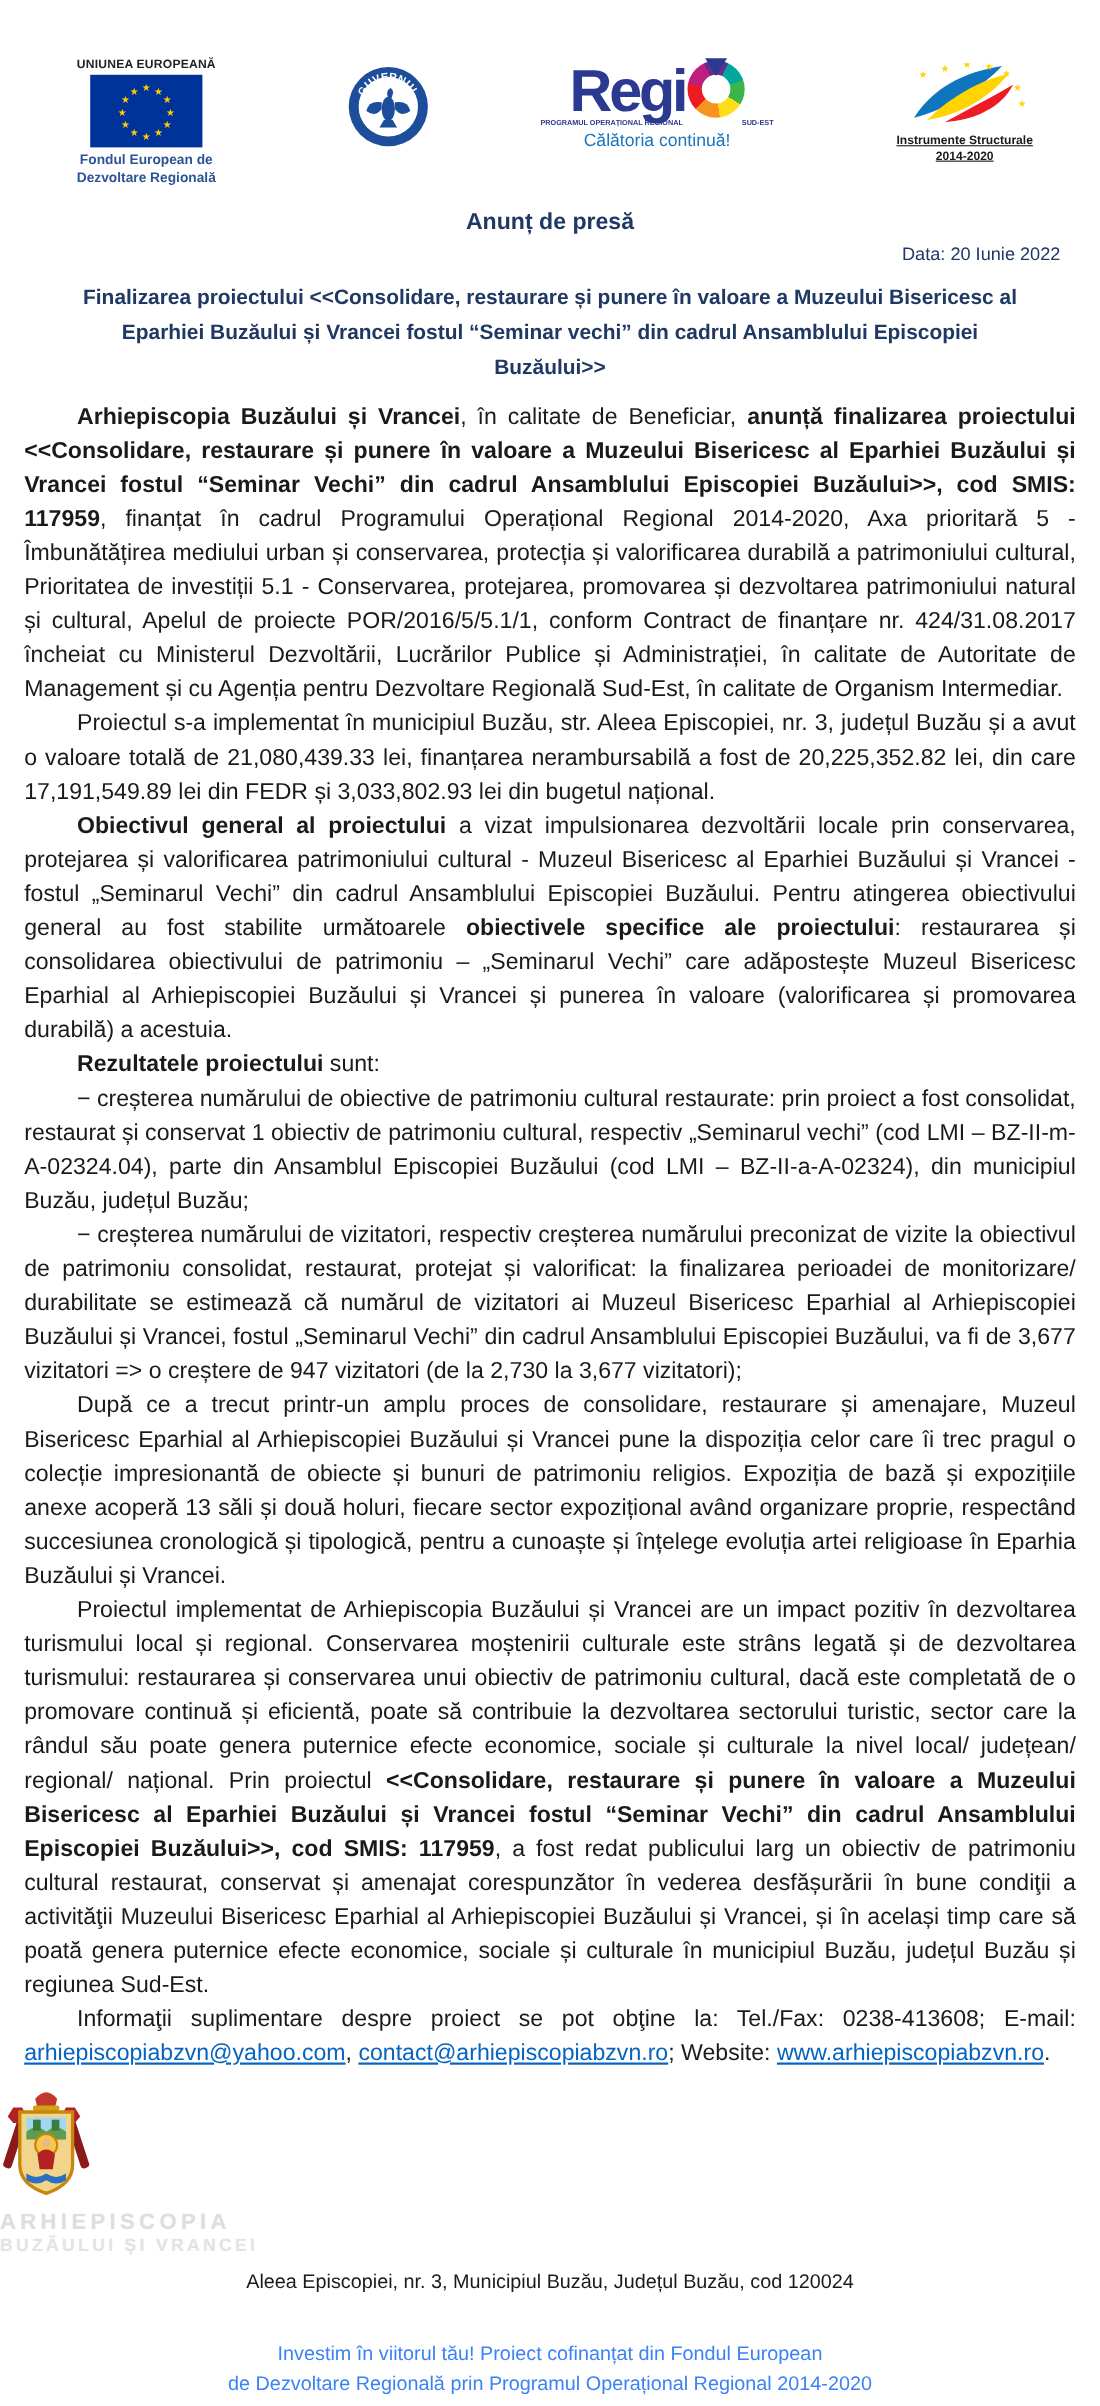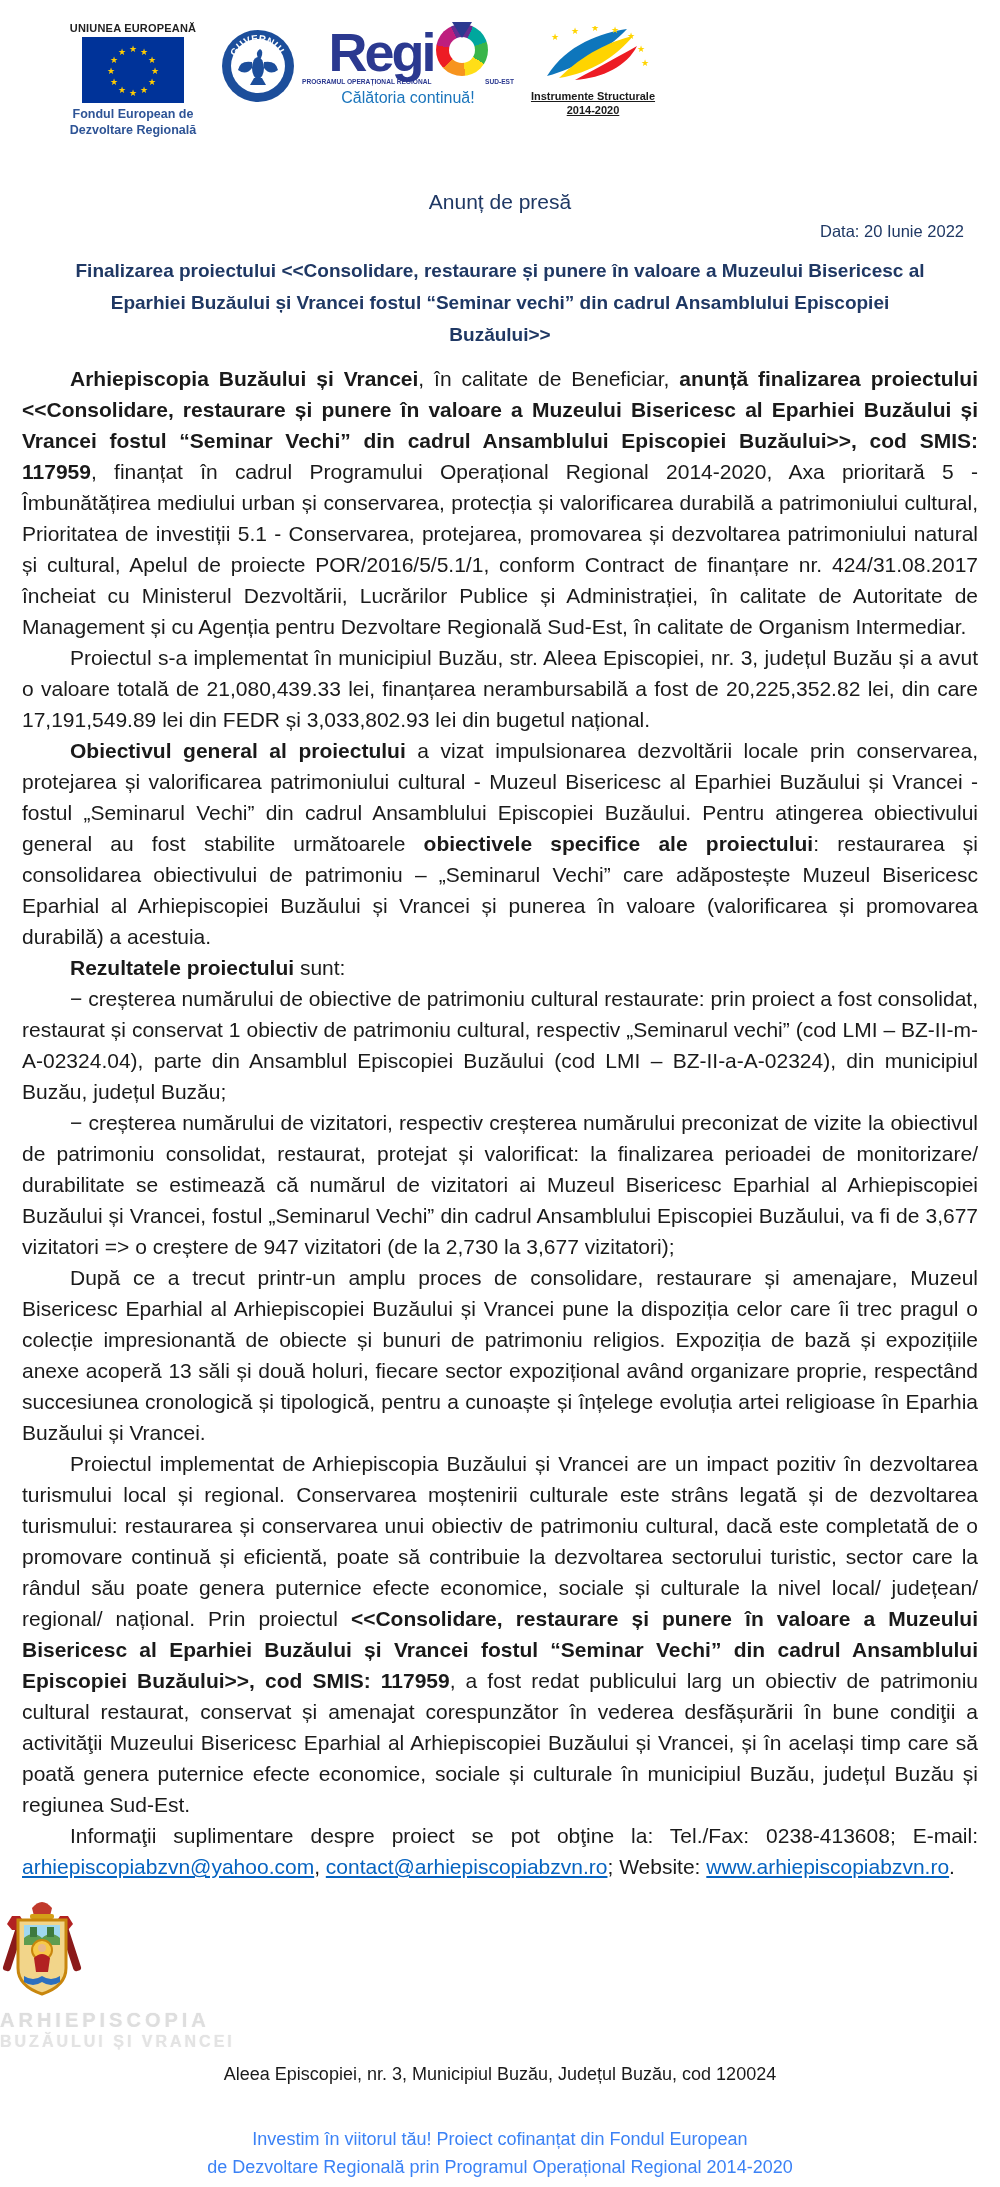--- a/index.html
+++ b/index.html
@@ -1,21 +1,21 @@
 <!DOCTYPE html>
 <html lang="ro"><head>
 <meta charset="utf-8">
 <style>
   html,body{margin:0;padding:0;background:#ffffff;}
   body{width:1000px;font-family:"Liberation Sans",sans-serif;color:#1a1a1a;}
   .page{width:1000px;min-height:2187px;position:relative;box-sizing:border-box;}
 
   
-  .header-logos{display:flex;justify-content:flex-start;align-items:flex-start;
-    padding:22px 48px 0 48px;height:140px;box-sizing:border-box;}
+  .header-logos{display:flex;justify-content:space-between;align-items:flex-start;
+    padding:53px 48px 0 48px;height:140px;box-sizing:border-box;}
   .logo-block{text-align:center;}
   .eu-block{width:170px;}
   .eu-title{font-size:11px;font-weight:bold;color:#222;letter-spacing:.2px;}
   .eu-flag{width:102px;height:66px;background:#003399;margin:3px auto 4px auto;}
   .eu-sub{font-size:12.5px;font-weight:bold;color:#2E5496;line-height:1.25;}
   .gov-block{width:80px;margin-top:6px;}
   .regio-block{width:220px;margin-top:2px;}
   .regio-row{display:flex;align-items:flex-end;justify-content:center;}
   .regio-word{font-size:54px;font-weight:bold;color:#2B3990;letter-spacing:-3px;line-height:.85;}
   .regio-wheel{width:52px;height:52px;border-radius:50%;margin-left:2px;position:relative;
@@ -23,21 +23,21 @@
   .regio-wheel::after{content:"";position:absolute;inset:13px;background:#fff;border-radius:50%;}
   .regio-notch{position:absolute;top:-2px;left:50%;transform:translateX(-50%);width:0;height:0;z-index:2;
     border-left:10px solid transparent;border-right:10px solid transparent;border-top:16px solid #2B3990;}
   .regio-subrow{display:flex;justify-content:space-between;font-size:6.6px;font-weight:bold;
     color:#2B3990;margin-top:2px;padding:0 4px;}
   .regio-tagline{font-size:16px;color:#1B75BC;margin-top:4px;}
   .is-block{width:150px;margin-top:4px;}
   .is-text{font-size:11px;font-weight:bold;color:#1a1a1a;line-height:1.25;margin-top:2px;text-decoration:underline;}
 
   
-  .doc-title{font-size:21px;font-weight:normal;color:#1F3864;text-align:center;margin-top:50px;}
+  .doc-title{font-size:21px;font-weight:bold;color:#1F3864;text-align:center;margin-top:50px;}
   .doc-date{font-size:16.5px;color:#1F3864;text-align:right;padding-right:36px;margin-top:8px;padding-left:44px;}
   .doc-subtitle{font-size:19px;font-weight:bold;color:#1F3864;text-align:center;
     max-width:850px;margin:14px auto 0 auto;line-height:32px;}
 
   
   .body-text{padding:12px 22px 0 22px;}
   .para{margin:0;text-indent:48px;text-align:justify;font-size:21px;line-height:31px;color:#1a1a1a;}
   .b{font-weight:bold;}
   .link{color:#0563C1;text-decoration:underline;}
 

